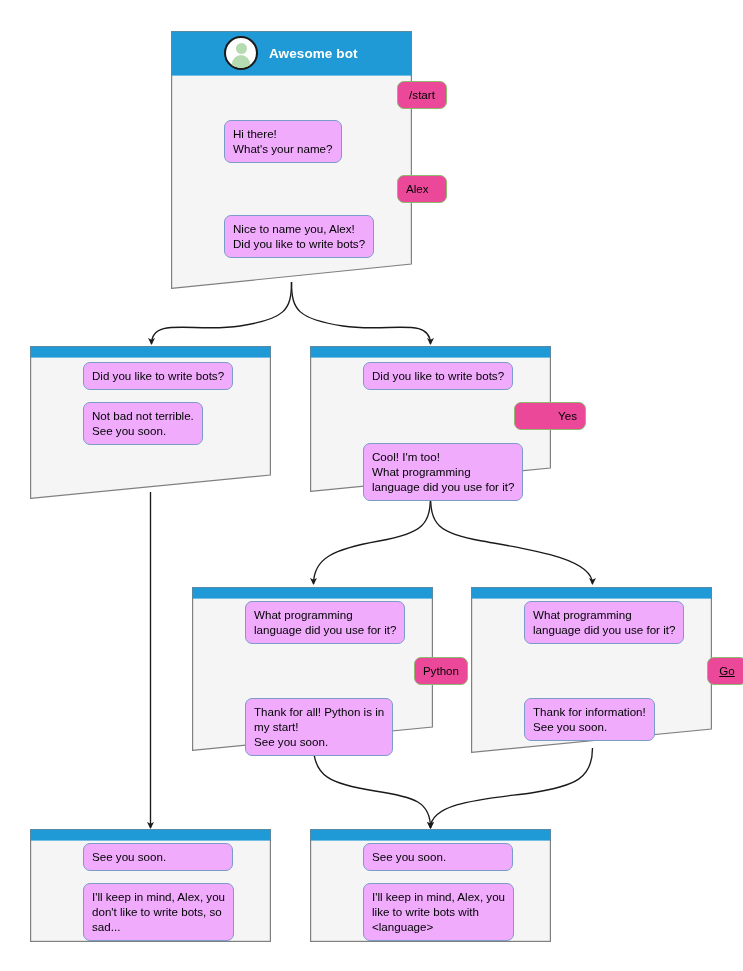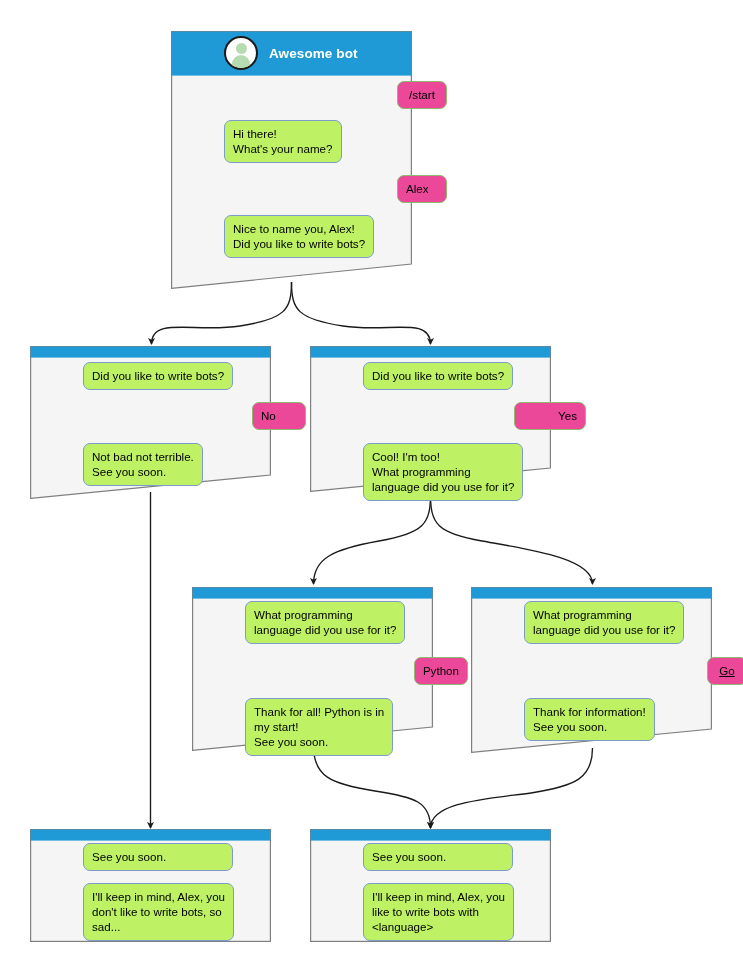--- a/index.html
+++ b/index.html
@@ -134,21 +134,21 @@
     border-width: 1px;
     border-style: solid;
     font-size: 11.6px;
     line-height: 15px;
     color: #000000;
     padding: 5px 8px 6px 8px;
     white-space: pre-line;
     max-width: 86%;
   }
   .bubble.bot {
-    background: #bef264;
+    background: #f0abfc;
     border-color: #7b9cc9;
   }
   .bubble.user {
     background: #ec4899;
     border-color: #8cbb70;
     text-align: left;
     min-width: 50px;
   }
 </style>
 </head>
@@ -217,23 +217,20 @@
     <svg class="card-shape" viewBox="0 0 241 153" preserveAspectRatio="none">
       <polygon points="0.6,0.6 240.4,0.6 240.4,129 0.6,152.4" fill="#f5f5f5" stroke="#808080" stroke-width="1.2"></polygon>
       <rect x="0.6" y="0.6" width="239.8" height="11" fill="#1f9ad6"></rect>
     </svg>
     <div class="card-inner">
       <div class="stripbar"></div>
       <div class="messages" style="top:16px;">
         <div class="msg-row left" style="margin-bottom:12px;">
           <div class="bubble bot">Did you like to write bots?</div>
         </div>
-        <div class="msg-row right" style="margin-bottom:13px;">
-          <div class="bubble user" style="min-width:54px;">No</div>
-        </div>
         <div class="msg-row left">
           <div class="bubble bot">Not bad not terrible.
 See you soon.</div>
         </div>
       </div>
     </div>
   </div>
 
   <div class="card" style="left:310px; top:346px; width:241px; height:146px;">
     <svg class="card-shape" viewBox="0 0 241 146" preserveAspectRatio="none">

